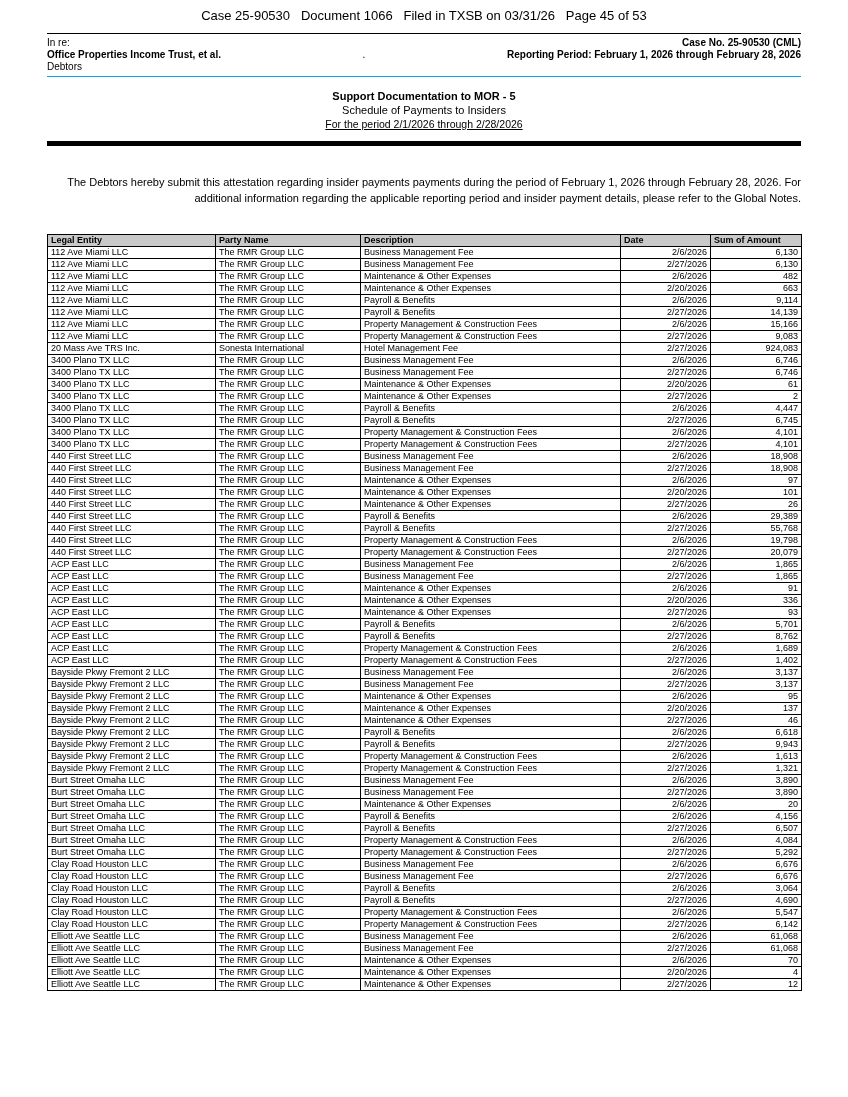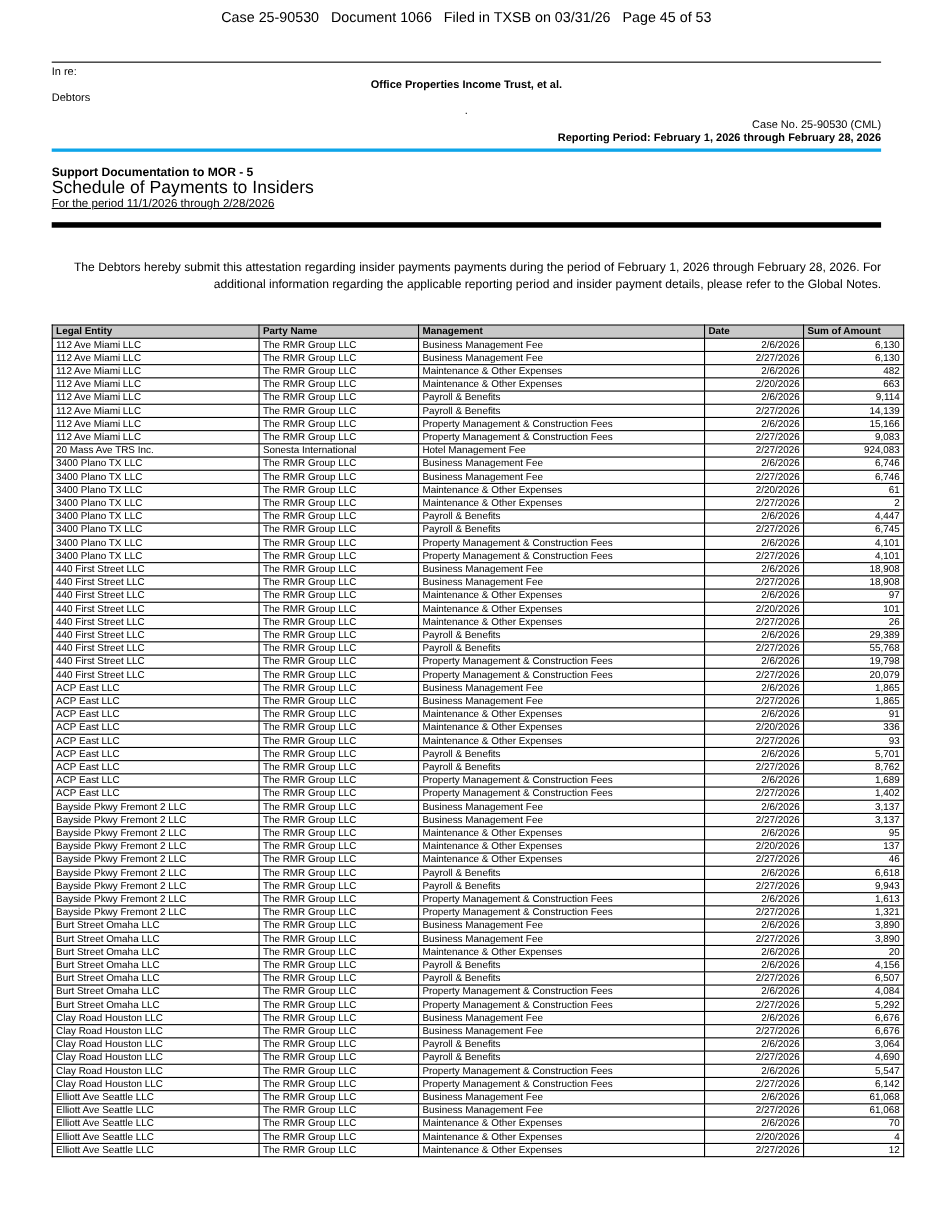--- a/index.html
+++ b/index.html
@@ -17,38 +17,37 @@
     font-size: 13px;
     white-space: pre;
   }
   .court-block { margin-top: 2px; }
   .court-block div {
     font-size: 10px;
     font-weight: bold;
     line-height: 13px;
   }
   .case-block {
-    margin-top: 33px;
+    margin-top: 10px;
     border-top: 1px solid #000;
-    border-bottom: 3px solid #0ea5e9;
+    border-bottom: 1px solid #0ea5e9;
     padding: 3px 0 3px 0;
     display: flex;
     justify-content: space-between;
     font-size: 10px;
     line-height: 12px;
-    flex-direction: column;
   }
   .case-left .debtor-name { font-weight: bold; text-align: center; }
   .case-mid { align-self: center; font-size: 10px; }
   .case-right { text-align: right; }
-  .case-right .case-no { font-weight: normal; }
+  .case-right .case-no { font-weight: bold; }
   .case-right .rep-period { font-weight: bold; }
-  .title-block { margin-top: 12px; text-align: left; }
+  .title-block { margin-top: 12px; text-align: center; }
   .title-block .t1 { font-size: 11px; font-weight: bold; line-height: 14px; }
-  .title-block .t2 { font-size: 16px; line-height: 14px; }
+  .title-block .t2 { font-size: 11px; line-height: 14px; }
   .title-block .t3 { font-size: 10.5px; line-height: 14px; text-decoration: underline; }
   .thick-bar {
     margin-top: 10px;
     height: 5px;
     background: #000;
   }
   .attestation {
     margin-top: 28px;
     font-size: 11px;
     line-height: 16px;
@@ -66,21 +65,21 @@
     padding: 1px 3px;
     line-height: 9px;
     overflow: hidden;
     white-space: nowrap;
   }
   table.payments th {
     background: #c9c9c9;
     font-weight: bold;
     text-align: left;
   }
-  th.col-legal { width: 188px; }
+  th.col-legal { width: 168px; }
   th.col-party { width: 145px; }
   th.col-desc  { width: 260px; }
   th.col-date  { width: 90px; text-align: center; }
   th.col-amt   { width: 91px; text-align: right; }
   td.num-date { text-align: right; padding-right: 5px; }
   td.num-amt  { text-align: right; padding-right: 14px; }
 </style>
 </head>
 <body>
 
@@ -98,33 +97,33 @@
     <div class="case-mid">.</div>
     <div class="case-right">
       <div class="case-no">Case No. 25-90530 (CML)</div>
       <div class="rep-period">Reporting Period: February 1, 2026 through February 28, 2026</div>
     </div>
   </div>
 
   <div class="title-block">
     <div class="t1">Support Documentation to MOR - 5</div>
     <div class="t2">Schedule of Payments to Insiders</div>
-    <div class="t3">For the period 11/1/2026 through 2/28/2026</div>
+    <div class="t3">For the period 2/1/2026 through 2/28/2026</div>
   </div>
 
   <div class="thick-bar"></div>
 
   <div class="attestation">The Debtors hereby submit this attestation regarding insider payments payments during the period of February 1, 2026 through February 28, 2026. For additional information regarding the applicable reporting period and insider payment details, please refer to the Global Notes.</div>
 
   <table class="payments">
     <thead>
       <tr>
         <th class="col-legal">Legal Entity</th>
         <th class="col-party">Party Name</th>
-        <th class="col-desc">Management</th>
+        <th class="col-desc">Description</th>
         <th class="col-date">Date</th>
         <th class="col-amt">Sum of Amount</th>
       </tr>
     </thead>
     <tbody>
         <tr>
           <td>112 Ave Miami LLC</td>
           <td>The RMR Group LLC</td>
           <td>Business Management Fee</td>
           <td class="num-date">2/6/2026</td>

